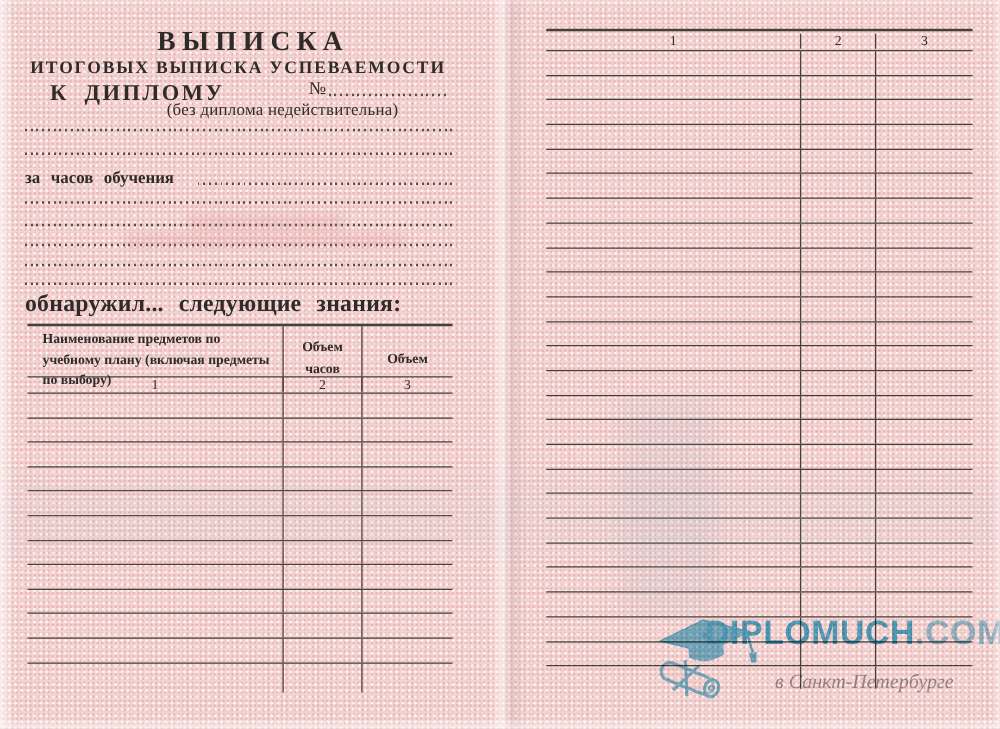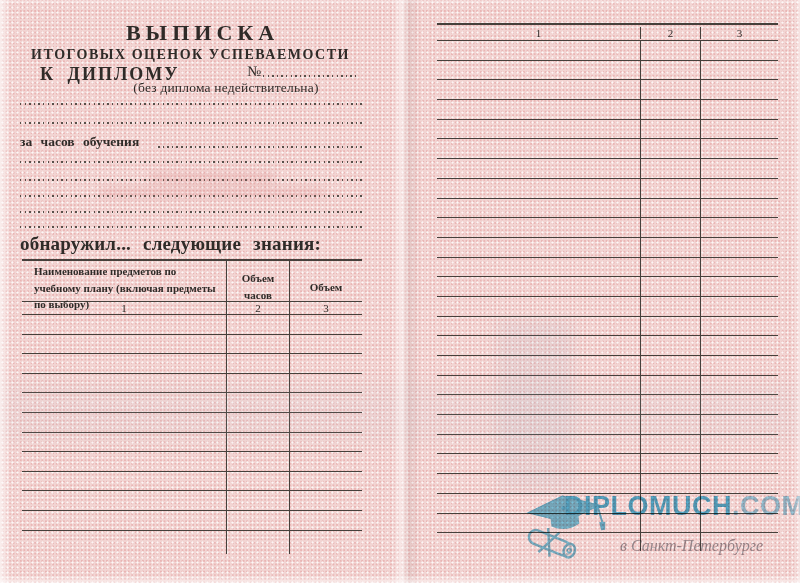--- a/index.html
+++ b/index.html
@@ -75,21 +75,21 @@
   .fold{left:392px;top:0;width:28px;height:100%;
         background:linear-gradient(90deg,rgba(255,255,255,0),rgba(255,255,255,.5) 35%,rgba(170,135,135,.18) 62%,rgba(255,255,255,0));pointer-events:none;}
 </style>
 </head>
 <body>
 
 <div id="stage">
 
   <section>
     <div class="abs title">ВЫПИСКА</div>
-    <div class="abs sub1">ИТОГОВЫХ ОЦЕНОК УСПЕВАЕМОСТИ</div>
+    <div class="abs sub1">ИТОГОВЫХ ВЫПИСКА УСПЕВАЕМОСТИ</div>
     <div class="abs todip">К ДИПЛОМУ</div>
     <div class="abs numsign">№</div>
     <div class="abs dotline numdots"></div>
     <div class="abs note">(без диплома недействительна)</div>
 
     <div class="abs dotline fill" style="top:103px"></div>
     <div class="abs dotline fill" style="top:122px"></div>
 
     <div class="abs studylbl">за часов обучения</div>
     <div class="abs dotline studydots"></div>

